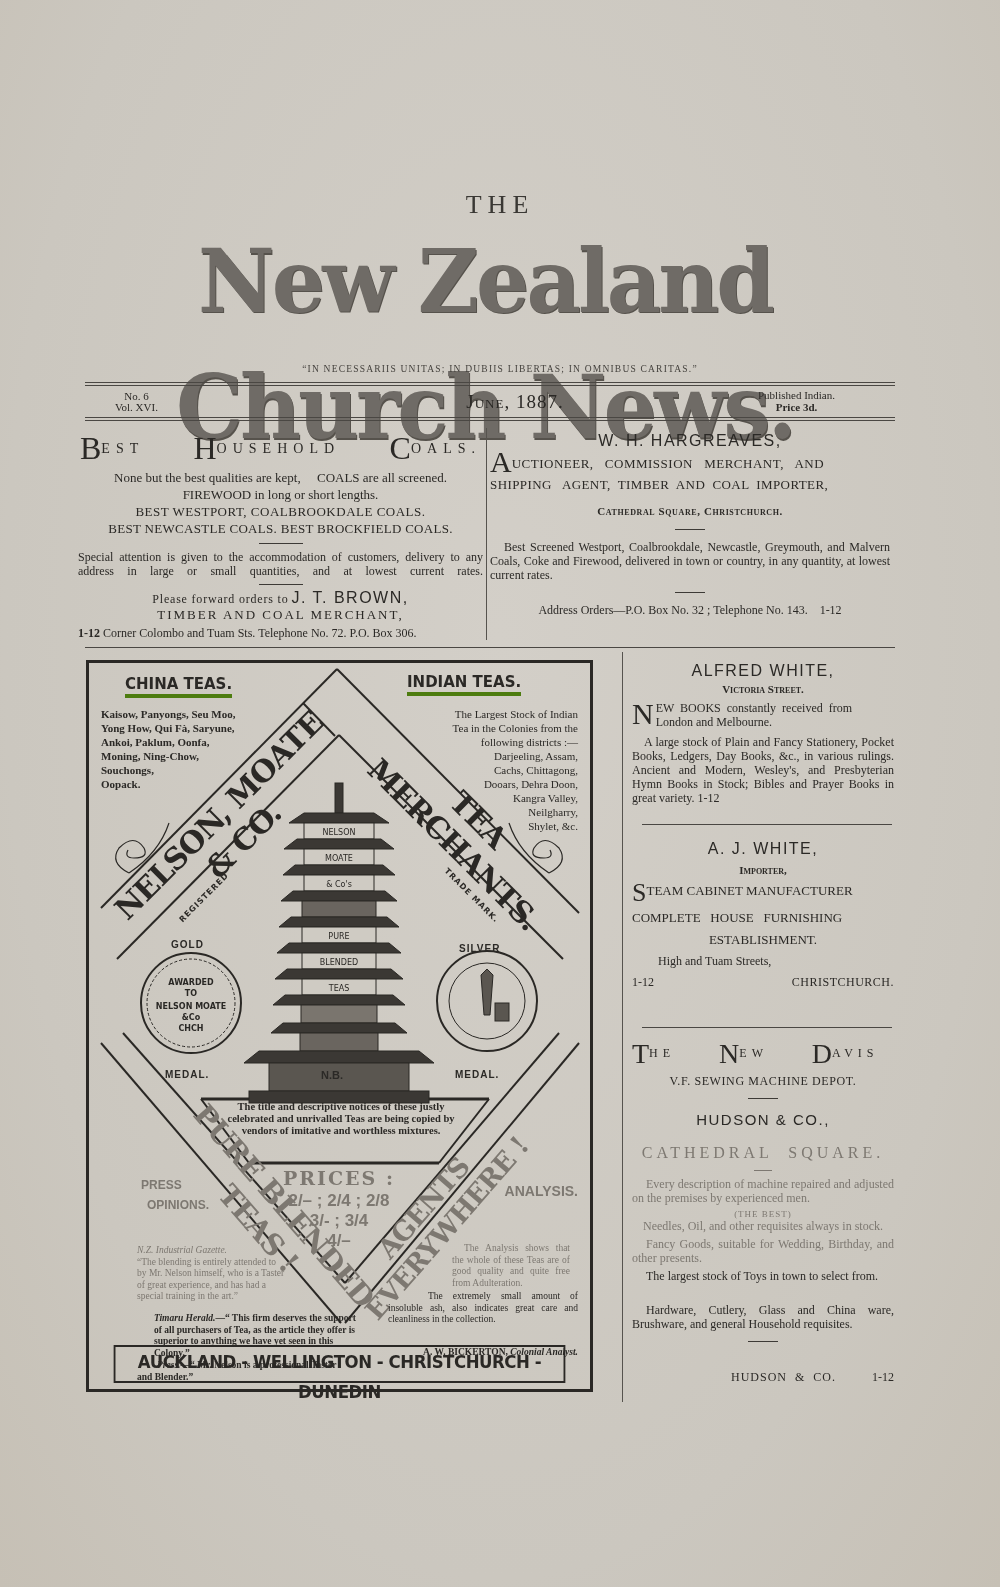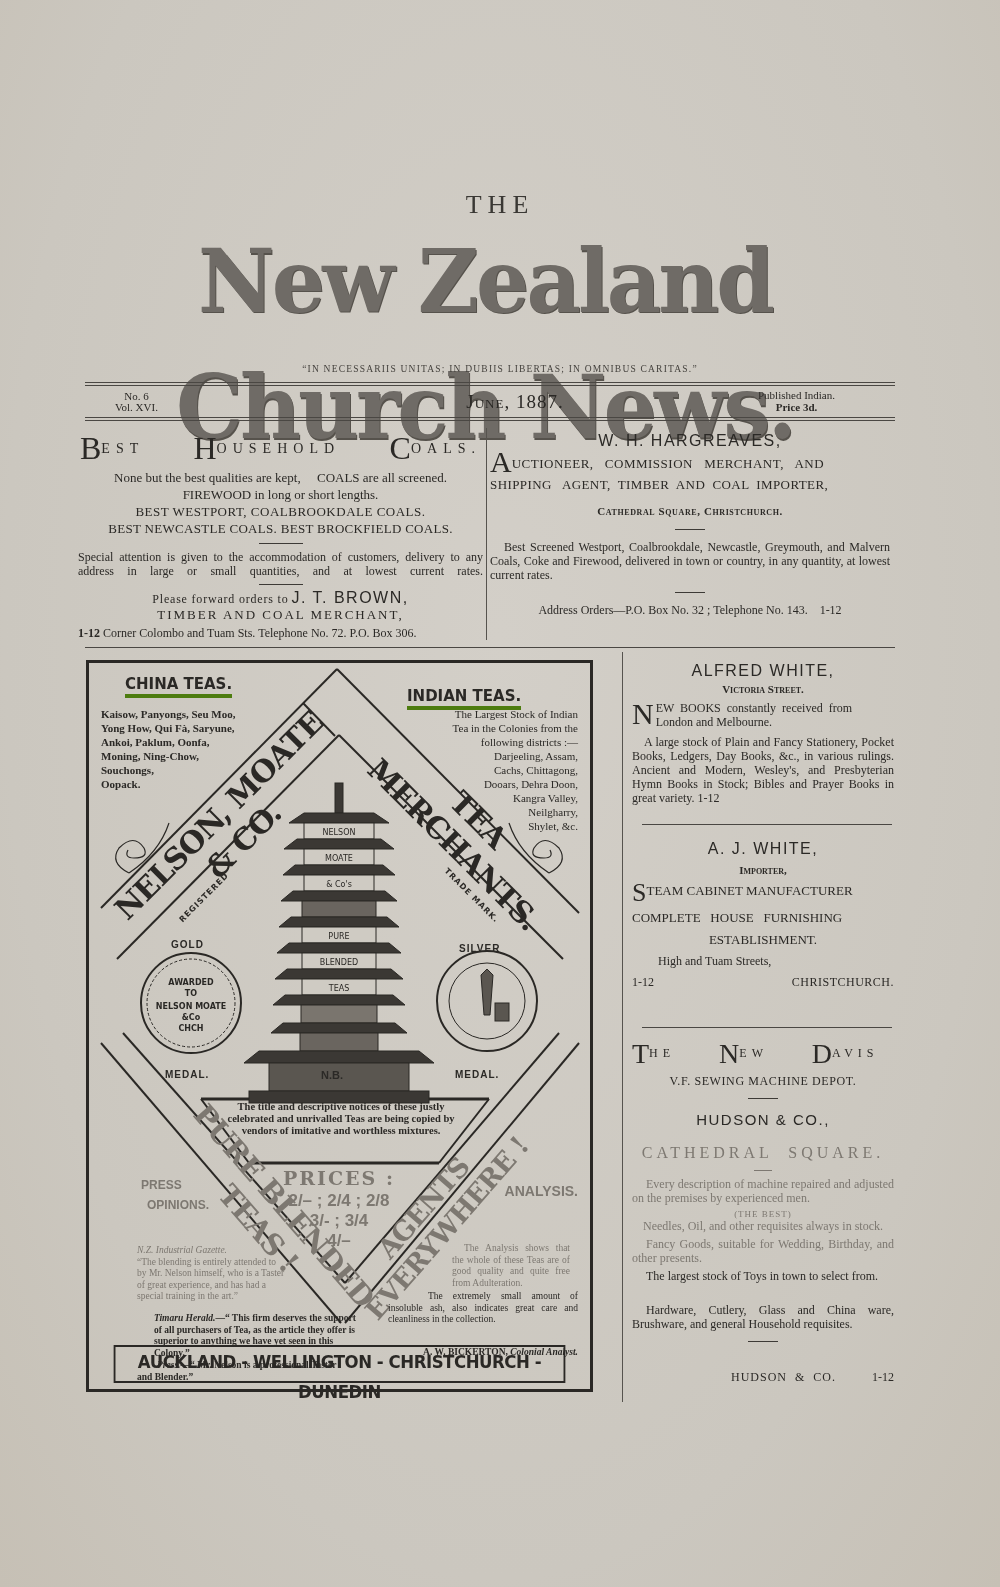--- a/index.html
+++ b/index.html
@@ -213,21 +213,21 @@
   </div>
   <div class="tea-list" style="position:absolute;left:12px;top:44px;width:180px;">
     <div>Kaisow,  Panyongs,  Seu Moo,</div>
     <div>Yong How,  Qui Fà,  Saryune,</div>
     <div>Ankoi,  Paklum,  Oonfa,</div>
     <div>Moning,  Ning-Chow,</div>
     <div>Souchongs,</div>
     <div>Oopack.</div>
   </div>
 
-  <div style="position:absolute;left:318px;top:10px;margin-top:14px;">
+  <div style="position:absolute;left:318px;top:10px;">
     <span class="tea-h">INDIAN TEAS.</span>
   </div>
   <div class="tea-list" style="position:absolute;right:12px;top:44px;width:180px;text-align:right;font-weight:normal;">
     <div>The Largest Stock of Indian</div>
     <div>Tea in the Colonies from the</div>
     <div>following districts :—</div>
     <div>Darjeeling,  Assam,</div>
     <div>Cachs,  Chittagong,</div>
     <div>Dooars,  Dehra Doon,</div>
     <div>Kangra Valley,</div>

